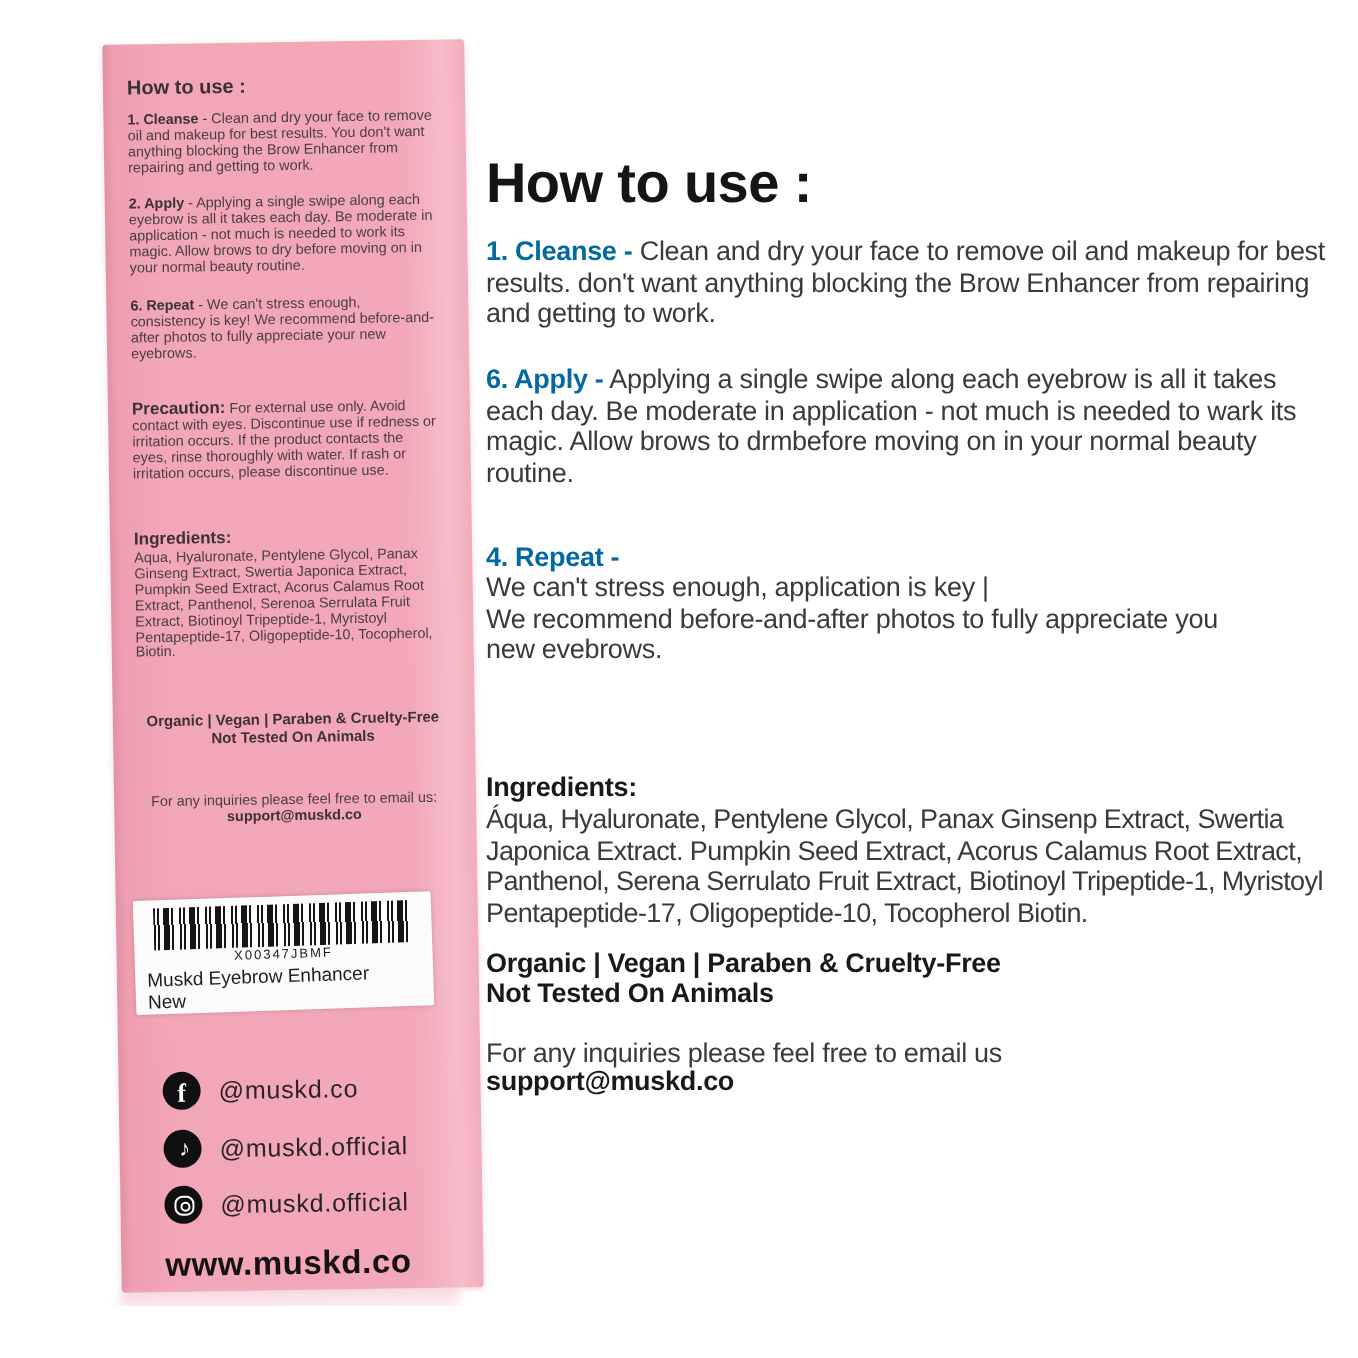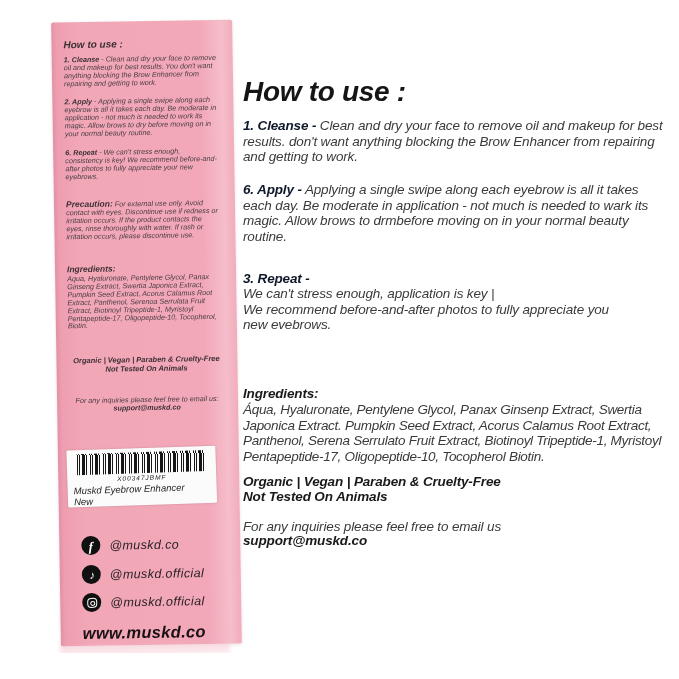--- a/index.html
+++ b/index.html
@@ -1,17 +1,17 @@
 <!DOCTYPE html>
 <html><head>
 <meta charset="utf-8">
 <style>
   html,body{margin:0;padding:0;background:#fff;}
   .stage{position:relative;width:679px;height:653px;background:#ffffff;overflow:hidden;
-         font-family:"Liberation Sans", sans-serif;font-style:italic;}
+         font-family:"Liberation Sans", sans-serif;}
 
   
   .box{position:absolute;left:56px;top:21px;width:181px;height:624px;
        transform:rotate(-0.9deg);transform-origin:50% 50%;
        background:linear-gradient(90deg,#e291a6 0px,#ee9eb0 5px,#f2a7b7 28px,#f2a8b8 82%,#f6bdca 94%,#f1adbc 100%);
        border-radius:2px;box-shadow:0 1px 3px rgba(180,120,135,.25);
        color:#45393c;}
   .box-reflection{position:absolute;left:60px;top:645px;width:170px;height:16px;
        background:linear-gradient(180deg,rgba(243,178,193,.5),rgba(255,255,255,0));
        filter:blur(2px);transform:rotate(-0.9deg);}
@@ -46,21 +46,21 @@
   .s-handle{font-size:12.5px;letter-spacing:.4px;color:#2b2326;}
   .bx-site{position:absolute;left:22px;top:602px;font-size:16.5px;font-weight:bold;
            letter-spacing:.3px;color:#181114;}
 
   
   .panel{position:absolute;left:243px;top:82px;width:424px;height:480px;color:#3a3a3a;}
   .panel-h1{position:absolute;left:0;top:-6px;font-size:28px;font-weight:bold;
             letter-spacing:-.3px;color:#151515;}
   .pp{position:absolute;left:0;width:424px;font-size:13.5px;line-height:15.5px;
       letter-spacing:-.15px;color:#3a3a3a;}
-  .pp b{color:#0f172a;}
+  .pp b{color:#0369a1;}
   .pre{white-space:pre-line;}
   .p1{top:36px;} .p2{top:100px;} .p3{top:173px;} .p4{top:231px;}
   .ing-h{top:304px;font-weight:bold;color:#191919;}
   .ing-t{top:320px;width:430px;letter-spacing:-.3px;}
   .org{top:392px;font-weight:bold;color:#191919;line-height:15px;}
   .inq1{top:437px;} .inq2{top:451px;font-weight:bold;color:#191919;}
 </style>
 </head>
 <body>
 
@@ -140,21 +140,21 @@
       <b>1. Cleanse -</b>
       <span>Clean and dry your face to remove oil and makeup for best results. don't want anything blocking the Brow Enhancer from repairing and getting to work.</span>
     </div>
 
     <div class="pp p2">
       <b>6. Apply -</b>
       <span>Applying a single swipe along each eyebrow is all it takes each day. Be moderate in application - not much is needed to wark its magic. Allow brows to drmbefore moving on in your normal beauty routine.</span>
     </div>
 
     <div class="pp p3 pre">
-      <b>3. Repeat -</b>
+      <b>4. Repeat -</b>
       <span>We can't stress enough, application is key |
 We recommend before-and-after photos to fully appreciate you
 new evebrows.</span>
     </div>
 
 
     <div class="pp ing-h">Ingredients:</div>
     <div class="pp ing-t">Áqua, Hyaluronate, Pentylene Glycol, Panax Ginsenp Extract, Swertia Japonica Extract. Pumpkin Seed Extract, Acorus Calamus Root Extract, Panthenol, Serena Serrulato Fruit Extract, Biotinoyl Tripeptide-1, Myristoyl Pentapeptide-17, Oligopeptide-10, Tocopherol Biotin.</div>
 
     <div class="pp org pre">Organic | Vegan | Paraben &amp; Cruelty-Free

